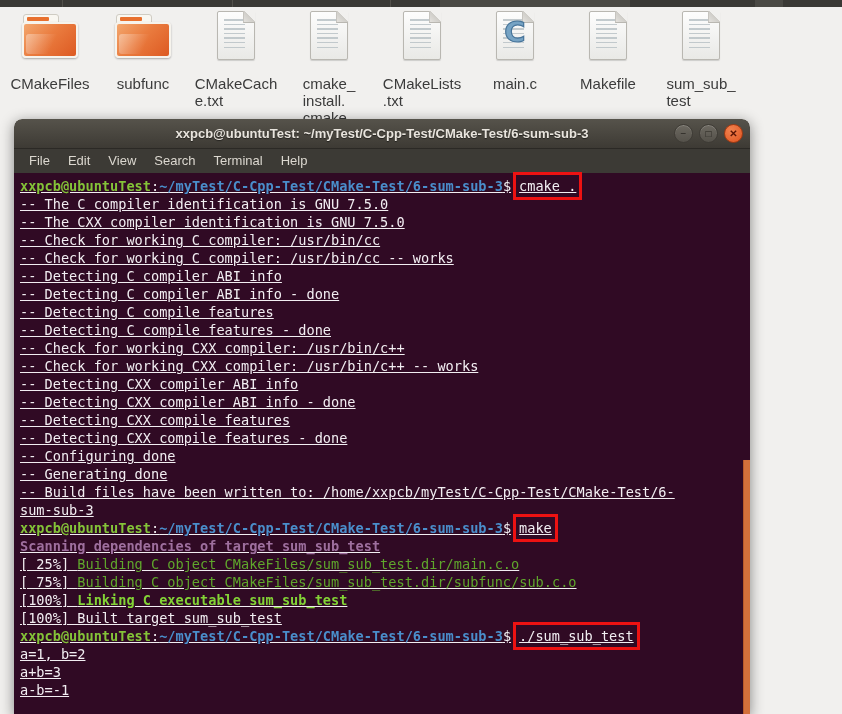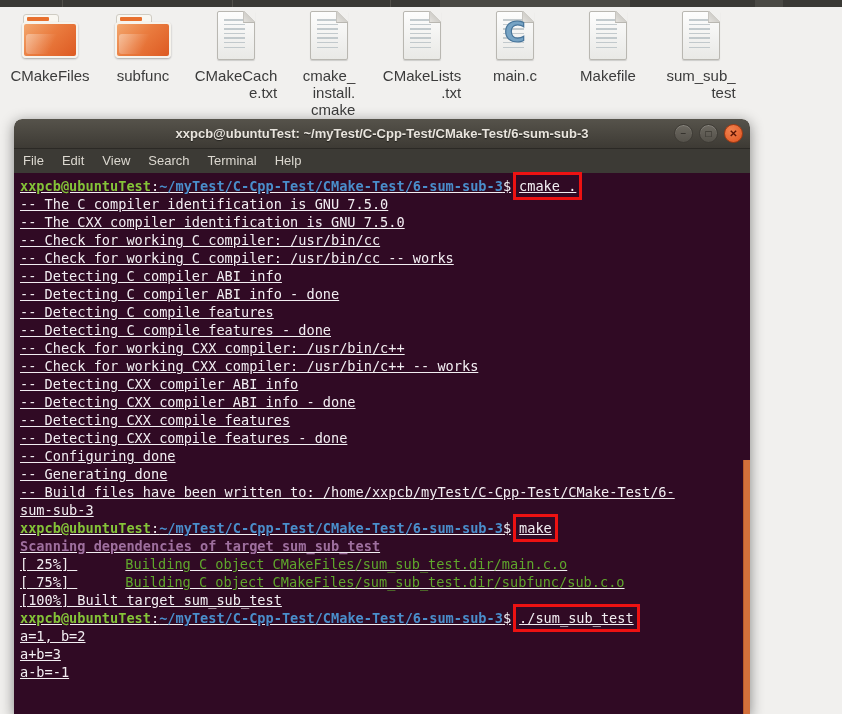--- a/index.html
+++ b/index.html
@@ -17,42 +17,42 @@
   .icon-art{height:52px;display:flex;align-items:center;justify-content:center;}
   .folder{width:56px;height:44px;position:relative;margin-top:2px;}
   .folder-tab{position:absolute;top:0;left:1px;width:34px;height:11px;background:#f9f7f1;border:1px solid #cfccc3;border-radius:3px 3px 0 0;}
   .folder-tab-bar{position:absolute;top:2px;left:3px;width:22px;height:4px;background:#e8702e;border-radius:1px;}
   .folder-body{position:absolute;top:8px;left:0;right:0;bottom:0;background:linear-gradient(135deg,#f3a76e 0%,#ea7c3f 45%,#dd5a22 100%);border:2px solid #f6f3ec;border-radius:4px;box-shadow:0 1px 2px rgba(0,0,0,.3);}
   .folder-gloss{position:absolute;top:10px;left:2px;right:2px;bottom:2px;border-radius:3px;background:linear-gradient(115deg,rgba(255,255,255,.38),rgba(255,255,255,0) 55%);}
   .doc{width:36px;height:47px;background:linear-gradient(#fdfdfd,#e9e9e6);border:1px solid #b9b7b1;border-radius:2px;position:relative;box-shadow:0 1px 1px rgba(0,0,0,.15);}
   .doc-lines{position:absolute;left:6px;right:9px;top:7px;bottom:11px;background:repeating-linear-gradient(#b9c2c6 0 1.5px,transparent 1.5px 4.6px);opacity:.85;}
   .doc-fold{position:absolute;top:-1px;right:-1px;width:11px;height:11px;background:linear-gradient(225deg,var(--desktop-bg,#f1f0ee) 0 49%,#cfcdc8 50%,#e4e2de 100%);border-bottom:1px solid #b9b7b1;border-left:1px solid #c6c4bf;}
   .c-badge{position:absolute;left:0;right:0;top:3px;text-align:center;font-size:29px;font-weight:bold;color:#76a3c4;-webkit-text-stroke:1.2px #48759a;text-shadow:0 1px 1px rgba(255,255,255,.7);font-family:"DejaVu Sans",sans-serif;}
-  .icon-label{margin-top:6px;text-align:right;font-size:15px;line-height:17px;color:#3b3b3b;}
+  .icon-label{margin-top:14px;text-align:left;font-size:15px;line-height:17px;color:#3b3b3b;}
   .icon-label div{white-space:pre;}
 
   
   .window{position:absolute;left:14px;top:119px;width:736px;height:596px;border-radius:8px 8px 0 0;box-shadow:0 3px 14px rgba(0,0,0,.45);overflow:hidden;}
   .titlebar{height:29px;background:linear-gradient(#56534b,#3d3a34);border-bottom:1px solid #2b2925;position:relative;display:flex;align-items:center;justify-content:center;border-radius:8px 8px 0 0;}
   .title{font-size:13px;font-weight:bold;color:#e8e4dd;text-shadow:0 1px 1px rgba(0,0,0,.5);}
   .win-buttons{position:absolute;right:7px;top:5px;display:flex;gap:6px;}
   .win-btn{width:19px;height:19px;border-radius:50%;font-size:10px;line-height:17px;text-align:center;box-sizing:border-box;cursor:default;}
   .win-btn.gray{background:linear-gradient(#6d6961,#54514a);border:1px solid #3f3c36;color:#26241f;box-shadow:inset 0 1px rgba(255,255,255,.18);}
   .win-btn.close{background:radial-gradient(circle at 35% 30%,#f2824f,#df5420);border:1px solid #a33a12;color:#5a1505;font-weight:bold;}
-  .menubar{height:24px;background:#3c3a35;display:flex;align-items:center;}
+  .menubar{height:24px;background:#3c3a35;display:flex;align-items:center;padding-left:6px;}
   .menu-item{color:#dcd8d0;font-size:13px;padding:0 9px;line-height:24px;}
 
   
   .term{position:relative;height:543px;background:var(--terminal-bg,#300a24);}
   .term-lines{padding:4px 8px 0 6px;font-family:"DejaVu Sans Mono",monospace;font-size:13.6px;line-height:18px;color:var(--terminal-fg,#f2eef2);}
   .term-line{height:18px;white-space:pre;text-decoration:underline;}
   .seg-plain{color:var(--terminal-fg,#f2eef2);}
   .seg-user{color:var(--prompt-green,#84c338);font-weight:bold;}
   .seg-path{color:var(--path-blue,#4a8ecb);font-weight:bold;}
-  .seg-green{color:var(--build-green,#5fa62c);margin-left:48px;}
+  .seg-green{color:var(--build-green,#5fa62c);}
   .seg-greenb{color:var(--bold-green,#83d336);font-weight:bold;}
   .seg-magenta{color:var(--magenta,#9e6f9e);font-weight:bold;margin-top:16px;}
   .cmd-box{outline:3px solid var(--annotation-red,#ed1212);outline-offset:3px;margin:0 8px;}
   .scrollbar{position:absolute;right:0;top:287px;width:6px;height:256px;background:var(--scrollbar-orange,#d3703b);border-left:1px solid #b85a2b;}
 </style>
 </head>
 <body>
 
 <div class="screen">
 
@@ -204,20 +204,21 @@
           <div class="term-line"><span class="seg-plain">-- Detecting CXX compile features</span></div>
           <div class="term-line"><span class="seg-plain">-- Detecting CXX compile features - done</span></div>
           <div class="term-line"><span class="seg-plain">-- Configuring done</span></div>
           <div class="term-line"><span class="seg-plain">-- Generating done</span></div>
           <div class="term-line"><span class="seg-plain">-- Build files have been written to: /home/xxpcb/myTest/C-Cpp-Test/CMake-Test/6-</span></div>
           <div class="term-line"><span class="seg-plain">sum-sub-3</span></div>
           <div class="term-line"><span class="seg-user">xxpcb@ubuntuTest</span><span class="seg-plain">:</span><span class="seg-path">~/myTest/C-Cpp-Test/CMake-Test/6-sum-sub-3</span><span class="seg-plain">$</span><span class="seg-plain cmd-box">make</span></div>
           <div class="term-line"><span class="seg-magenta">Scanning dependencies of target sum_sub_test</span></div>
           <div class="term-line"><span class="seg-plain">[ 25%] </span><span class="seg-green">Building C object CMakeFiles/sum_sub_test.dir/main.c.o</span></div>
           <div class="term-line"><span class="seg-plain">[ 75%] </span><span class="seg-green">Building C object CMakeFiles/sum_sub_test.dir/subfunc/sub.c.o</span></div>
+          <div class="term-line"><span class="seg-plain">[100%] </span><span class="seg-greenb">Linking C executable sum_sub_test</span></div>
           <div class="term-line"><span class="seg-plain">[100%] Built target sum_sub_test</span></div>
           <div class="term-line"><span class="seg-user">xxpcb@ubuntuTest</span><span class="seg-plain">:</span><span class="seg-path">~/myTest/C-Cpp-Test/CMake-Test/6-sum-sub-3</span><span class="seg-plain">$</span><span class="seg-plain cmd-box">./sum_sub_test</span></div>
           <div class="term-line"><span class="seg-plain">a=1, b=2</span></div>
           <div class="term-line"><span class="seg-plain">a+b=3</span></div>
           <div class="term-line"><span class="seg-plain">a-b=-1</span></div>
         </div>
       <div class="scrollbar"></div>
     </div>
   </div>
 

